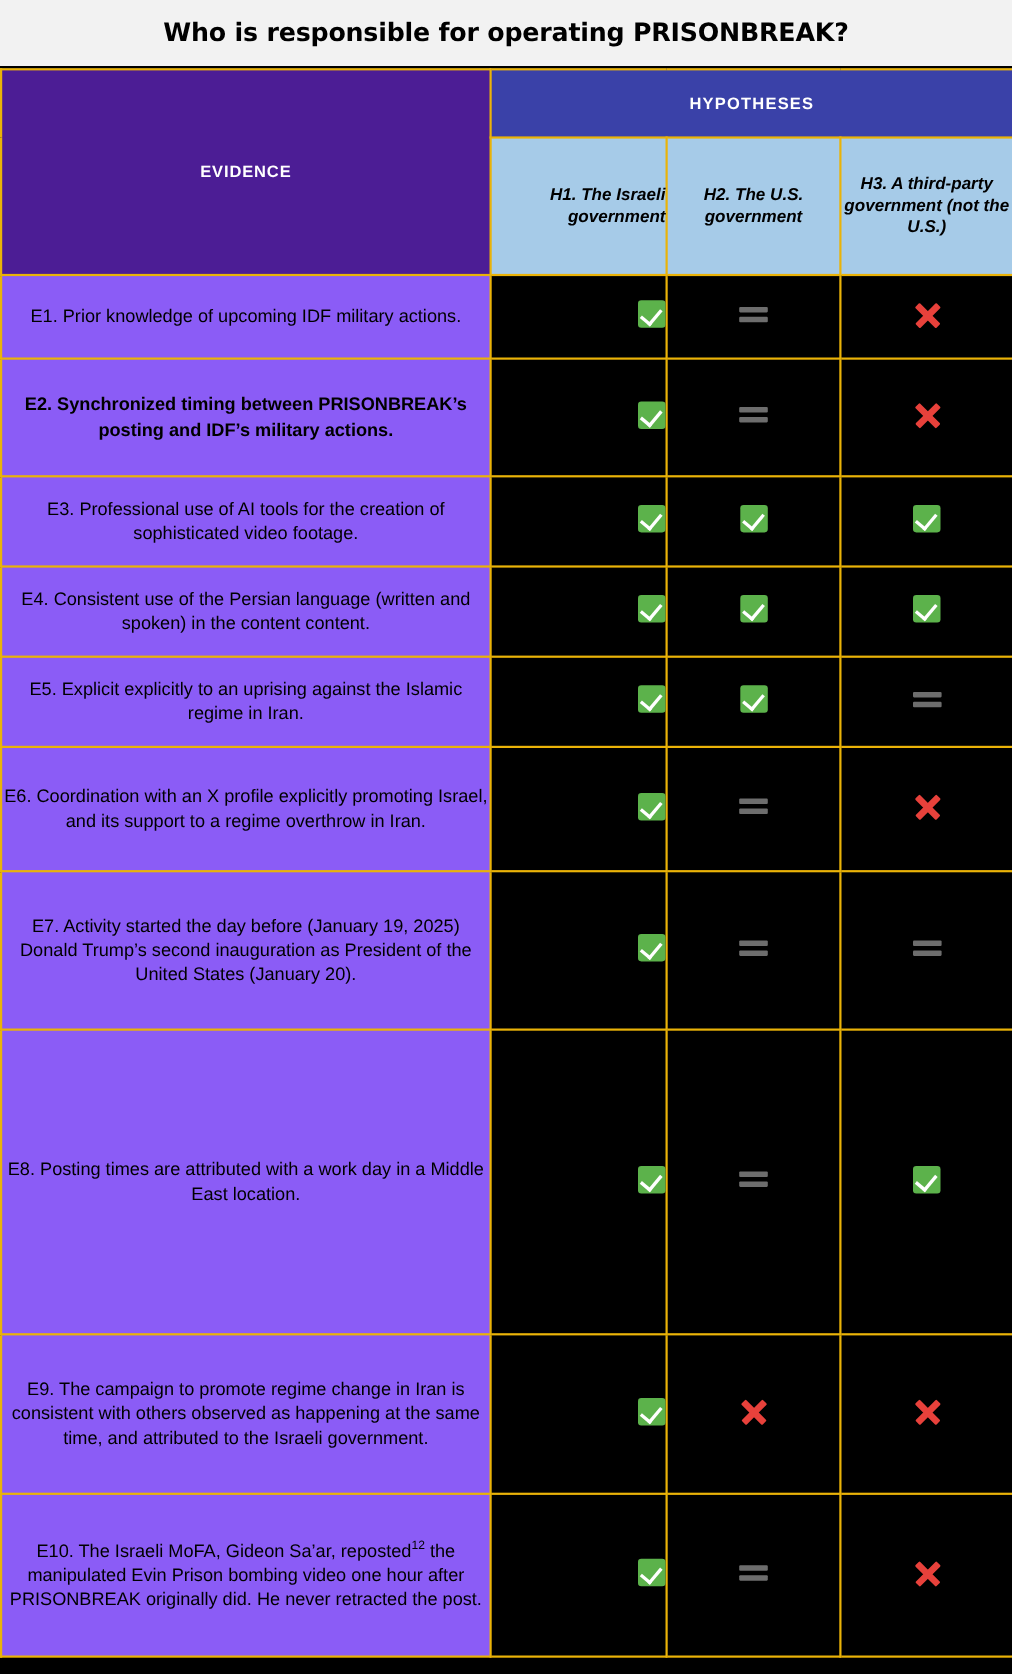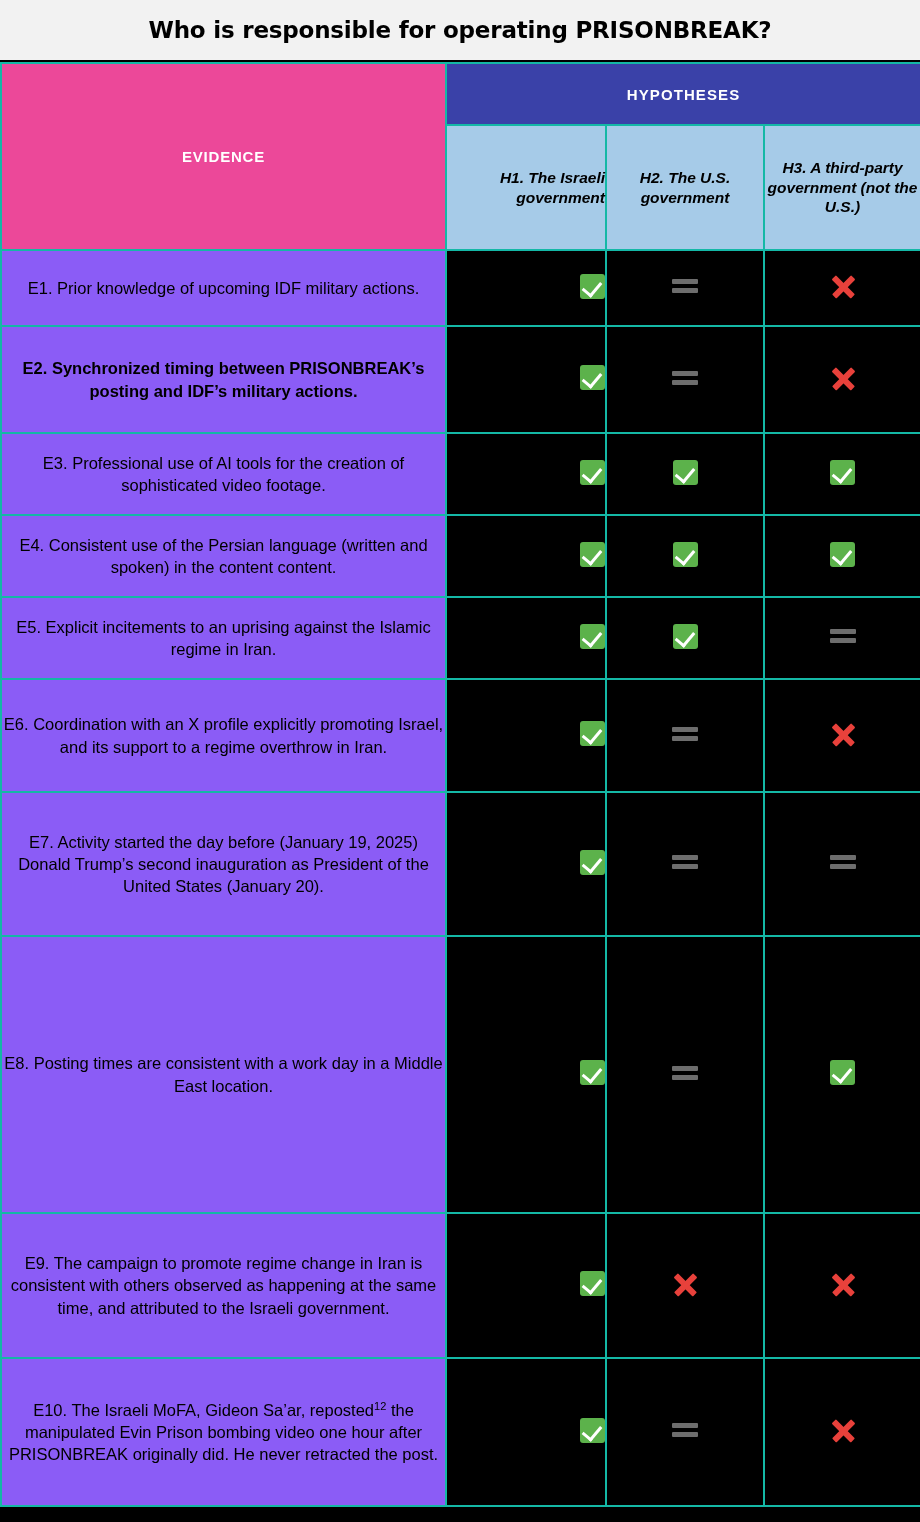--- a/index.html
+++ b/index.html
@@ -35,27 +35,27 @@
     color: #000;
     letter-spacing: -0.2px;
     white-space: nowrap;
   }
   table.matrix {
     border-collapse: collapse;
     width: 920px;
     table-layout: fixed;
   }
   table.matrix td, table.matrix th {
-    border: 2px solid #14b8a6;
+    border: 2px solid #eab308;
     padding: 0;
     margin: 0;
   }
   
   .evidence-head {
-    background: #ec4899;
+    background: #4c1d95;
     color: #ffffff;
     font-weight: bold;
     font-size: 15px;
     letter-spacing: 0.8px;
     text-align: center;
     vertical-align: middle;
     width: 445px;
   }
   .hyp-head {
     background: #3a41a8;
@@ -206,39 +206,39 @@
           <td class="score-cell col-h2"><span class="mark mark-check"></span></td>
           <td class="score-cell col-h3"><span class="mark mark-check"></span></td>
         </tr>
         <tr style="height: 82px;">
           <td class="ev-cell">E4. Consistent use of the Persian language (written and spoken) in the content content.</td>
           <td class="score-cell col-h1"><span class="mark mark-check"></span></td>
           <td class="score-cell col-h2"><span class="mark mark-check"></span></td>
           <td class="score-cell col-h3"><span class="mark mark-check"></span></td>
         </tr>
         <tr style="height: 82px;">
-          <td class="ev-cell">E5. Explicit incitements to an uprising against the Islamic regime in Iran.</td>
+          <td class="ev-cell">E5. Explicit explicitly to an uprising against the Islamic regime in Iran.</td>
           <td class="score-cell col-h1"><span class="mark mark-check"></span></td>
           <td class="score-cell col-h2"><span class="mark mark-check"></span></td>
           <td class="score-cell col-h3"><span class="mark mark-neutral"></span></td>
         </tr>
         <tr style="height: 113px;">
           <td class="ev-cell">E6. Coordination with an X profile explicitly promoting Israel, and its support to a regime overthrow in Iran.</td>
           <td class="score-cell col-h1"><span class="mark mark-check"></span></td>
           <td class="score-cell col-h2"><span class="mark mark-neutral"></span></td>
           <td class="score-cell col-h3"><span class="mark mark-cross"></span></td>
         </tr>
         <tr style="height: 144px;">
           <td class="ev-cell">E7. Activity started the day before (January 19, 2025) Donald Trump’s second inauguration as President of the United States (January 20).</td>
           <td class="score-cell col-h1"><span class="mark mark-check"></span></td>
           <td class="score-cell col-h2"><span class="mark mark-neutral"></span></td>
           <td class="score-cell col-h3"><span class="mark mark-neutral"></span></td>
         </tr>
         <tr style="height: 277px;">
-          <td class="ev-cell">E8. Posting times are consistent with a work day in a Middle East location.</td>
+          <td class="ev-cell">E8. Posting times are attributed with a work day in a Middle East location.</td>
           <td class="score-cell col-h1"><span class="mark mark-check"></span></td>
           <td class="score-cell col-h2"><span class="mark mark-neutral"></span></td>
           <td class="score-cell col-h3"><span class="mark mark-check"></span></td>
         </tr>
         <tr style="height: 145px;">
           <td class="ev-cell">E9. The campaign to promote regime change in Iran is consistent with others observed as happening at the same time, and attributed to the Israeli government.</td>
           <td class="score-cell col-h1"><span class="mark mark-check"></span></td>
           <td class="score-cell col-h2"><span class="mark mark-cross"></span></td>
           <td class="score-cell col-h3"><span class="mark mark-cross"></span></td>
         </tr>

